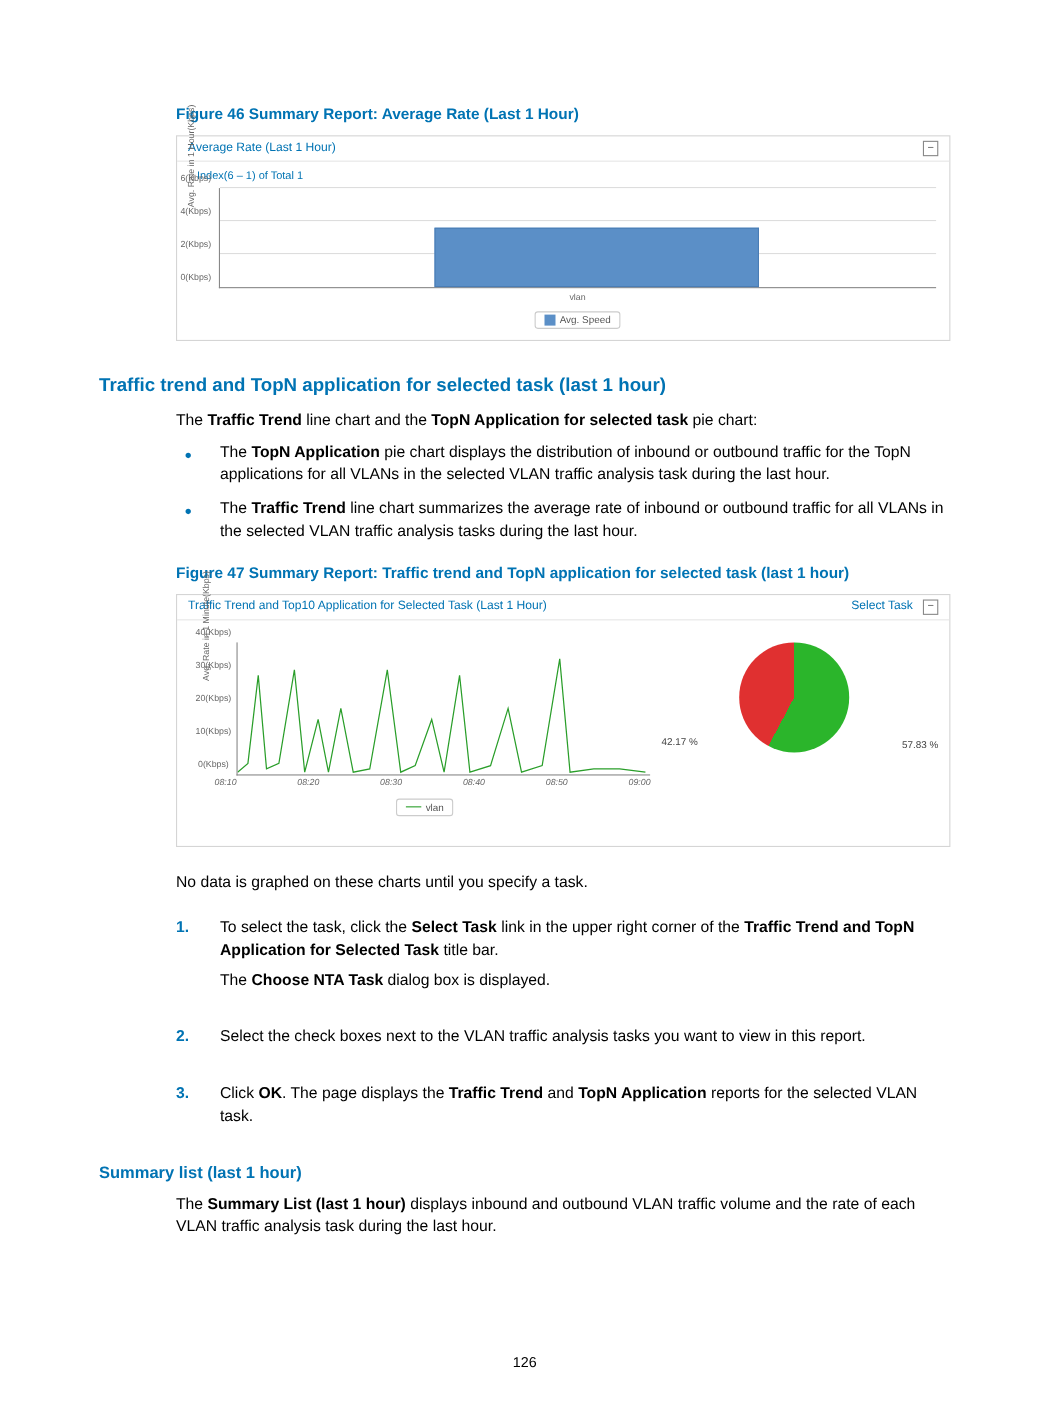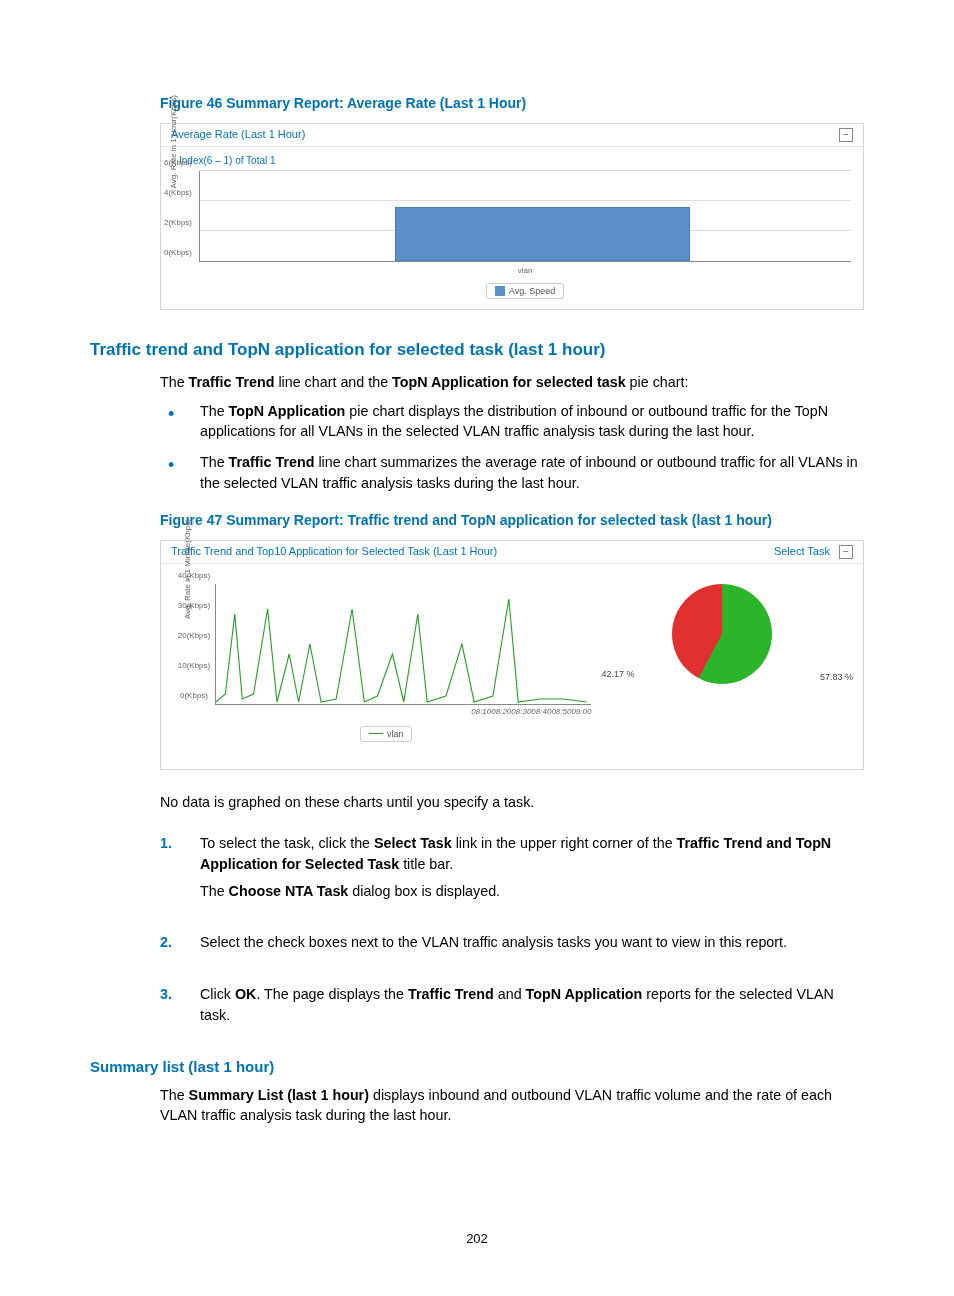--- a/index.html
+++ b/index.html
@@ -36,21 +36,21 @@
 .grid-line { position: absolute; left: 0; right: 0; border-top: 1px solid #ddd; }
 .y-tick { position: absolute; left: -40px; width: 36px; text-align: center; font-size: 8px; color: #666; transform: translateY(-50%); }
 .bar { position: absolute; background: #5b8fc7; border: 1px solid #4a7db5; }
 .x-cat { text-align: center; font-size: 8px; color: #666; margin-top: 4px; }
 .legend-box { margin: 8px auto 0 auto; width: fit-content; border: 1px solid #ccc; border-radius: 3px; padding: 2px 8px; font-size: 9px; color: #555; display: flex; align-items: center; gap: 4px; }
 .legend-swatch { width: 10px; height: 10px; background: #5b8fc7; display: inline-block; }
 .legend-line { width: 14px; height: 1px; background: #2a9e2a; display: inline-block; }
 .fig47-body { display: flex; gap: 10px; padding: 20px 20px 15px 20px; min-height: 170px; }
 .line-chart-wrap { flex: 0 0 62%; position: relative; }
 .line-grid { position: relative; height: 120px; margin-left: 34px; border-left: 1px solid #888; border-bottom: 1px solid #888; }
-.line-x-ticks { display: flex; justify-content: flex-end; margin-left: 38px; font-size: 8px; color: #666; font-style: italic; margin-top: 2px; }
+.line-x-ticks { display: flex; justify-content: space-between; margin-left: 14px; font-size: 8px; color: #666; font-style: italic; margin-top: 2px; }
 .pie-wrap { flex: 1; display: flex; align-items: flex-start; justify-content: center; position: relative; }
 .pie { width: 100px; height: 100px; border-radius: 50%; }
 .pie-label { position: absolute; font-size: 9px; color: #444; }
 .page-number { position: absolute; bottom: 50px; left: 0; right: 0; text-align: center; font-size: 13px; }
 </style>
 </head>
 <body>
 
 <div class="page">
 
@@ -158,13 +158,13 @@
     </li>
   </ol>
 
   <h3 class="h3">Summary list (last 1 hour)</h3>
   <p class="body-text">
     <span>The </span><span class="bold">Summary List (last 1 hour)</span><span> displays inbound and outbound VLAN traffic volume and the rate of each VLAN traffic analysis task during the last hour.</span>
   </p>
 
 </div>
 
-<div class="page-number">202</div>
+<div class="page-number">126</div>
 
 </body></html>

